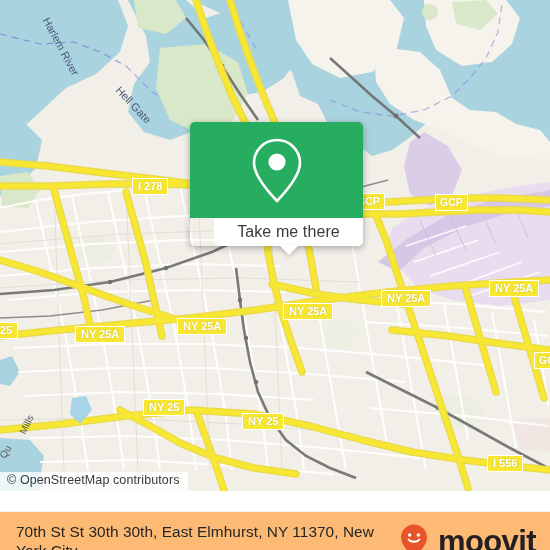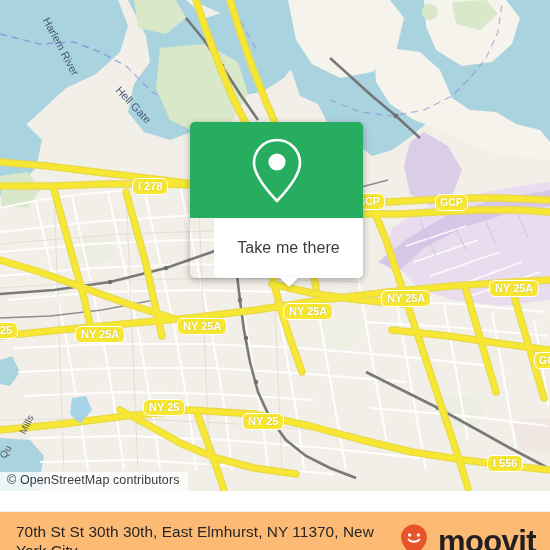--- a/index.html
+++ b/index.html
@@ -21,21 +21,21 @@
     padding:1px 8px 4px 7px;
     font-size:12.5px;color:#3a3a3a;letter-spacing:.1px;
     white-space:nowrap;
   }
 
   
   .shield{
     position:absolute;
     background:#f7e733;
     border:1.6px solid #ffffff;
-    border-radius:6px;
+    border-radius:0;
     color:#ffffff;
     font-size:11px;font-weight:bold;
     padding:1px 5px 2px 5px;
     line-height:12px;
     text-shadow:0 0 2px rgba(120,110,0,.35);
     white-space:nowrap;
     box-sizing:border-box;
   }
   .shield.sm{font-size:10.5px;padding:1px 4px 2px 4px;}
 
@@ -53,21 +53,21 @@
     border-radius:5px;
     box-shadow:0 2px 7px rgba(0,0,0,.32);
     overflow:visible;
   }
   #card-top{
     background:#27ad5f;
     height:96px;border-radius:5px 5px 0 0;
     display:flex;align-items:center;justify-content:center;
   }
   #card-bottom{
-    background:#ffffff;height:60px;border-radius:0 0 5px 5px;
+    background:#ffffff;height:28px;border-radius:0 0 5px 5px;
     display:flex;align-items:center;justify-content:center;
     position:relative;
     margin-left:24px;
   }
   #card-label{font-size:16px;color:#3c3c3c;letter-spacing:.1px;}
   #card-pointer{
     position:absolute;left:50%;bottom:-9px;margin-left:-10px;
     width:0;height:0;
     border-left:10px solid transparent;
     border-right:10px solid transparent;

